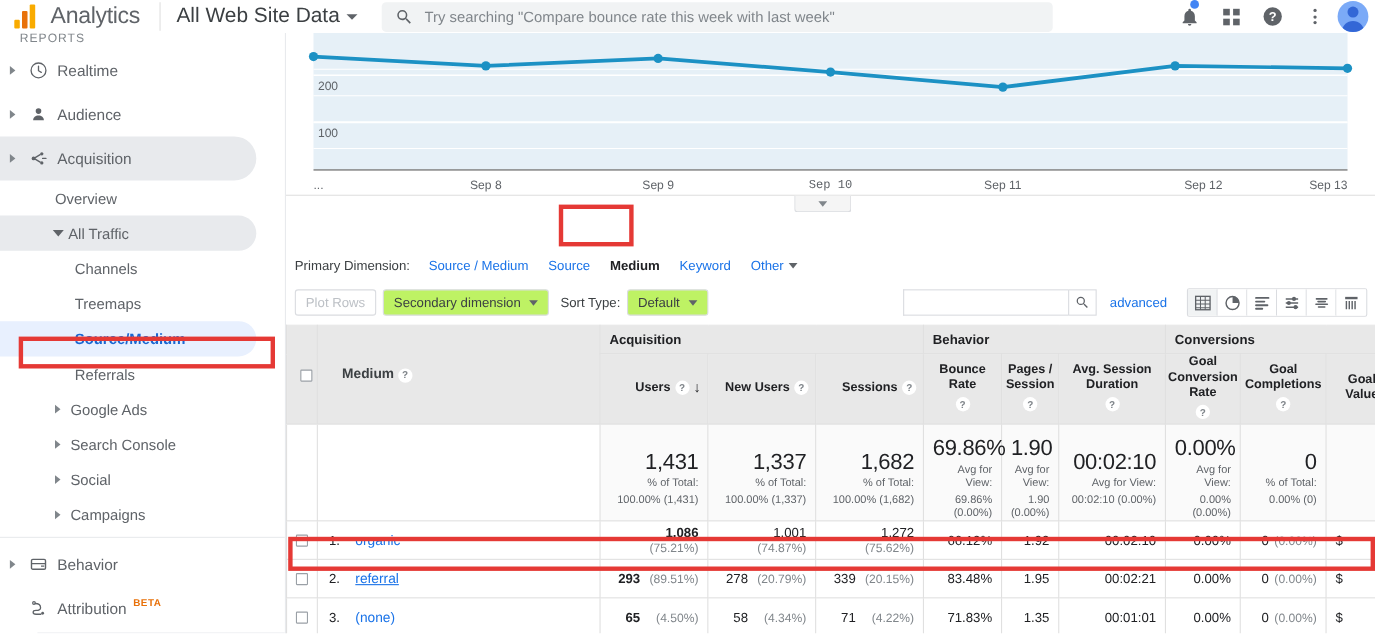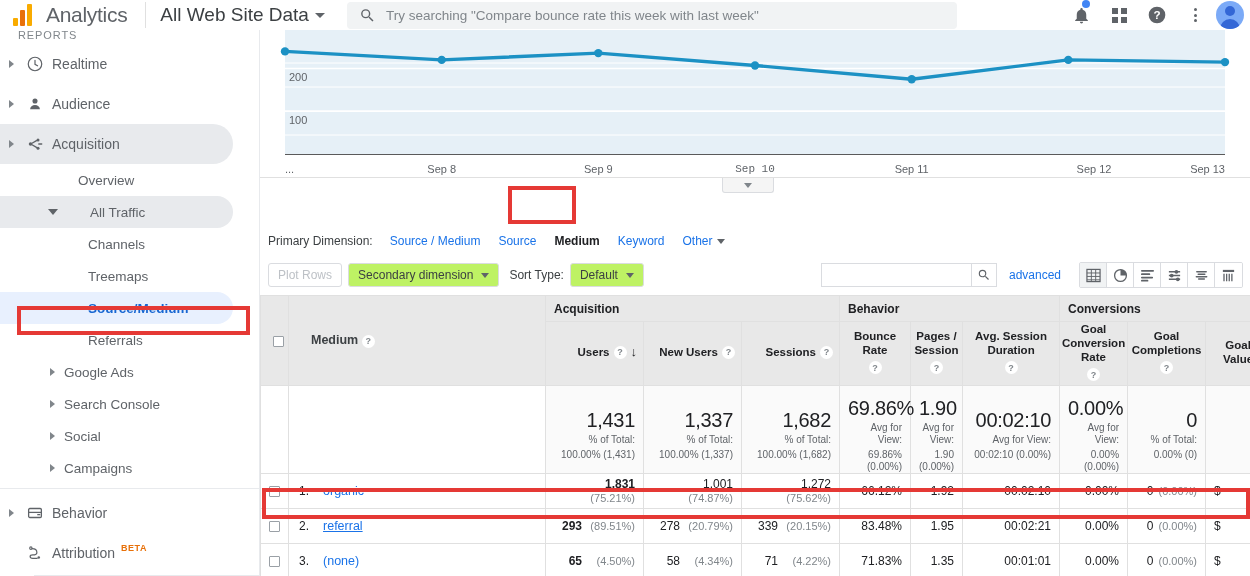--- a/index.html
+++ b/index.html
@@ -70,24 +70,24 @@
     width:14px; margin-left:4px; flex:0 0 14px; display:flex; align-items:center; justify-content:center;
   }
   .nav-item .arrow::after {
     content:""; width:0;height:0;border-top:4px solid transparent;border-bottom:4px solid transparent;border-left:5px solid #80868b;
   }
   .nav-item .ico { width:34px; display:flex; align-items:center; justify-content:center; flex:0 0 34px; }
   .nav-item.sel { background:#e8eaed; }
   .nav-label { white-space:nowrap; }
   .sub-item {
     height:32px; display:flex; align-items:center; font-size:13.5px; color:#5f6368;
-    cursor:pointer; padding-left:78px; border-top-right-radius:20px; border-bottom-right-radius:20px;
+    cursor:pointer; padding-left:50px; border-top-right-radius:20px; border-bottom-right-radius:20px;
     margin-right:26px; position:relative;
   }
-  .sub-item.lvl2 { padding-left:88px; }
+  .sub-item.lvl2 { padding-left:68px; }
   .sub-item.expanded { background:#e8eaed; }
   .sub-item.active { background:#e8f0fe; color:#1967d2; font-weight:700; }
   .sub-item .tri-dn {
     position:absolute; left:48px; width:0;height:0;
     border-left:5px solid transparent;border-right:5px solid transparent;border-top:6px solid #5f6368;
   }
   .sub-item .tri-rt {
     position:absolute; left:50px; width:0;height:0;
     border-top:4px solid transparent;border-bottom:4px solid transparent;border-left:5px solid #80868b;
   }
@@ -591,21 +591,21 @@
           </tr>
 
           <tr class="datarow">
             <td class="cbcell" style="background:#fff"><span class="chk"></span></td>
             <td class="idx">
               <span class="idx-wrap">
                 <span class="idx-num">1.</span>
                 <span class="row-link">organic</span>
               </span>
             </td>
-            <td><span class="val-main">1,831</span><span class="val-pct w">(75.21%)</span></td>
+            <td><span class="val-main">1,086</span><span class="val-pct w">(75.21%)</span></td>
             <td><span>1,001</span><span class="val-pct w">(74.87%)</span></td>
             <td><span>1,272</span><span class="val-pct w">(75.62%)</span></td>
             <td>66.12%</td>
             <td>1.92</td>
             <td>00:02:10</td>
             <td>0.00%</td>
             <td><span>0</span><span class="val-pct">(0.00%)</span></td>
             <td style="text-align:left;padding-left:8px">$</td>
           </tr>
 

